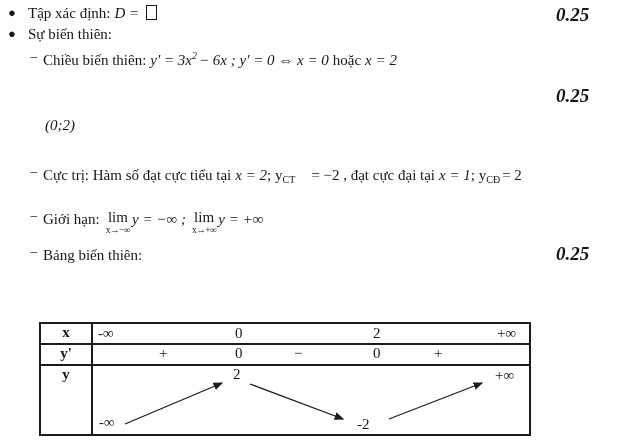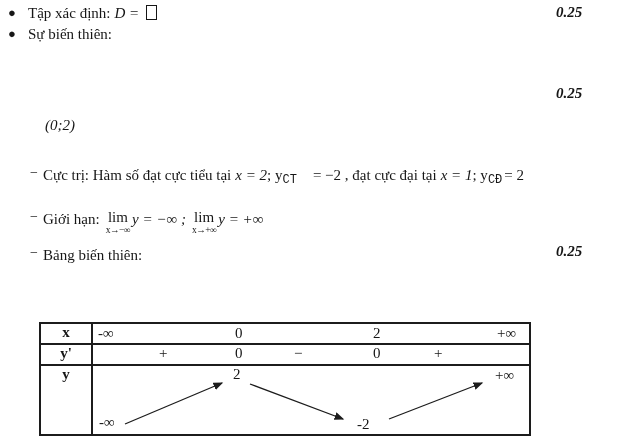--- a/index.html
+++ b/index.html
@@ -6,22 +6,22 @@
   .page{
     position:relative;width:620px;height:442px;background:#ffffff;
     font-family:"Liberation Serif", serif;font-size:15px;color:#161616;
     overflow:hidden;
   }
   .line{position:absolute;white-space:nowrap;line-height:1.25;}
   .bullet{display:inline-block;width:20px;font-size:13px;vertical-align:1px;}
   .dash{display:inline-block;width:13px;vertical-align:3px;font-size:14px;}
   .math{font-style:italic;}
   .sup{font-size:10px;vertical-align:6px;font-style:italic;}
-  .sub{font-size:12px;vertical-align:-3px;font-family:Liberation Mono, monospace;}
-  .score{position:absolute;left:556px;font-weight:bold;font-style:italic;font-size:15px;}
+  .sub{font-size:10px;vertical-align:-3px;}
+  .score{position:absolute;left:556px;font-weight:bold;font-style:italic;font-size:19px;}
   .glyphbox{
     display:inline-block;width:9px;height:13px;border:1.2px solid #161616;
     vertical-align:-2px;margin-left:3px;
   }
   .limstack{display:inline-block;text-align:center;vertical-align:-9px;line-height:1;margin:0 2px;}
   .limtop{font-size:15px;display:block;}
   .limbot{font-size:9.5px;display:block;margin-top:1px;letter-spacing:-0.5px;}
   .seg{margin-right:4px;}
   
   .vtable{
@@ -47,20 +47,23 @@
 
   <div class="line" style="left:8px;top:4px;">
     <span class="bullet">●</span><span class="seg">Tập xác định:</span><span class="math seg">D =</span><span class="glyphbox"></span>
   </div>
   <div class="score" style="top:4px;">0.25</div>
 
   <div class="line" style="left:8px;top:25px;">
     <span class="bullet">●</span><span>Sự biến thiên:</span>
   </div>
 
+  <div class="line" style="left:30px;top:49px;">
+    <span class="dash">−</span><span class="seg">Chiều biến thiên:</span><span class="math">y' = 3x</span><span class="sup">2</span><span class="math seg" style="margin-left:2px;">− 6x ;  y' = 0 ⇔ x = 0</span><span class="seg">hoặc</span><span class="math">x = 2</span>
+  </div>
 
   <div class="score" style="top:85px;">0.25</div>
 
   <div class="line math" style="left:45px;top:116px;">
     <span>(0;2)</span>
   </div>
 
   <div class="line" style="left:30px;top:164px;">
     <span class="dash">−</span><span class="seg">Cực trị: Hàm số đạt cực tiểu tại</span><span class="math">x = 2</span><span>; y</span><span class="sub">CT</span><span class="seg" style="margin-left:16px;">= −2 , đạt cực đại tại</span><span class="math">x = 1</span><span>; y</span><span class="sub">CĐ</span><span style="margin-left:2px;">= 2</span>
   </div>

